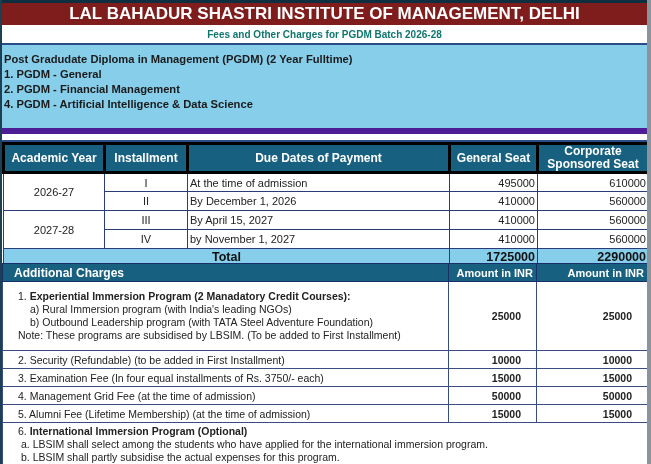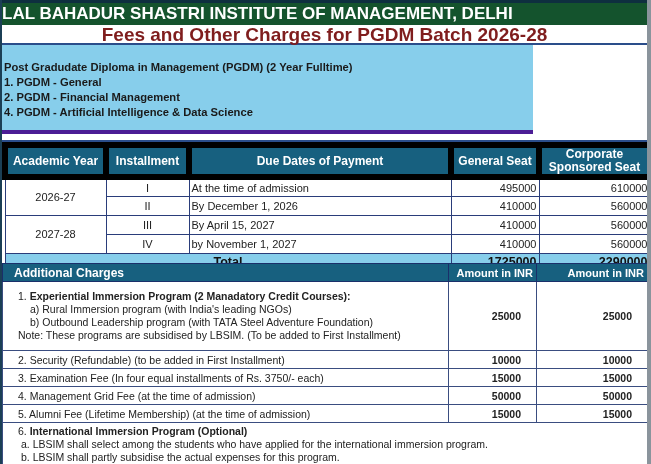--- a/index.html
+++ b/index.html
@@ -2,31 +2,31 @@
 <html><head>
 <meta charset="utf-8">
 <style>
   * { box-sizing: border-box; margin: 0; padding: 0; }
   html, body { width: 651px; height: 464px; background: #ffffff; overflow: hidden; }
   body { font-family: "Liberation Sans", sans-serif; color: #111; position: relative; }
   .frame { position: absolute; left: 0; top: 0; width: 651px; height: 464px; background: #fff; }
   .topbar { position: absolute; left: 0; top: 0; width: 651px; height: 3px; background: #0e2f3f; }
   .leftbar { position: absolute; left: 0; top: 0; width: 2px; height: 464px; background: #1b3f55; }
   .rightbar { position: absolute; right: 0; top: 0; width: 4px; height: 464px; background: #8a949c; }
-  .title { position: absolute; left: 2px; top: 3px; width: 645px; height: 29px; background: #14532d; color: #fff;
-           font-weight: bold; font-size: 17px; text-align: left; line-height: 22px; border-bottom: 2px solid #2a4d8a; }
-  .subtitle { position: absolute; left: 2px; top: 25px; width: 645px; height: 20px; background: #fff; color: #7f1d1d;
-           font-weight: bold; font-size: 19px; text-align: center; line-height: 20px; border-bottom: 2px solid #2a4d8a; }
-  .info { position: absolute; left: 2px; top: 45px; width: 531px; height: 89px; background: #87ceeb; padding: 15px 2px 0 2px;
-          border-bottom: 4px solid #4c1d95; }
+  .title { position: absolute; left: 2px; top: 3px; width: 645px; height: 29px; background: #7f1d1d; color: #fff;
+           font-weight: bold; font-size: 17px; text-align: center; line-height: 22px; border-bottom: 2px solid #2a4d8a; }
+  .subtitle { position: absolute; left: 2px; top: 25px; width: 645px; height: 20px; background: #fff; color: #0f766e;
+           font-weight: bold; font-size: 10px; text-align: center; line-height: 20px; border-bottom: 2px solid #2a4d8a; }
+  .info { position: absolute; left: 2px; top: 45px; width: 645px; height: 89px; background: #87ceeb; padding: 7px 2px 0 2px;
+          border-bottom: 6px solid #4c1d95; }
   .info div { font-size: 11.2px; font-weight: bold; color: #1a1a1a; line-height: 15px; }
   .gap { position: absolute; left: 2px; top: 134px; width: 645px; height: 8px; background: #fff; border-bottom: 2px solid #2a4d8a; }
   table { position: absolute; left: 2px; width: 645px; border-collapse: collapse; table-layout: fixed; }
   #fees { top: 142px; }
-  #fees th { background: #17607f; color: #fff; font-size: 12px; font-weight: bold; border: 6px solid #000000; height: 28px; line-height: 13px; }
+  #fees th { background: #17607f; color: #fff; font-size: 12px; font-weight: bold; border: 3px solid #000000; height: 28px; line-height: 13px; }
   #fees td { font-size: 11px; border: 1px solid #2a3d7a; height: 19px; padding: 0 2px; color: #222; }
   #fees td.c { text-align: center; }
   #fees td.r { text-align: right; padding-left: 10px; }
   #fees tr.total td { background: #87ceeb; font-weight: bold; font-size: 12.5px; height: 17px; color: #111; }
   #add { top: 263px; }
   #add th { background: #17607f; color: #fff; font-size: 11px; font-weight: bold; border: 1px solid #1a2f6a; height: 18px; }
   #add th.l { text-align: left; font-size: 12px; padding-left: 11px; }
   #add th.r { text-align: right; padding-right: 3px; }
   #add td { font-size: 10.5px; border: 1px solid #3a4d80; height: 18px; padding: 0 15px; color: #222; }
   #add td.amt { text-align: right; font-weight: bold; font-size: 10.5px; }

